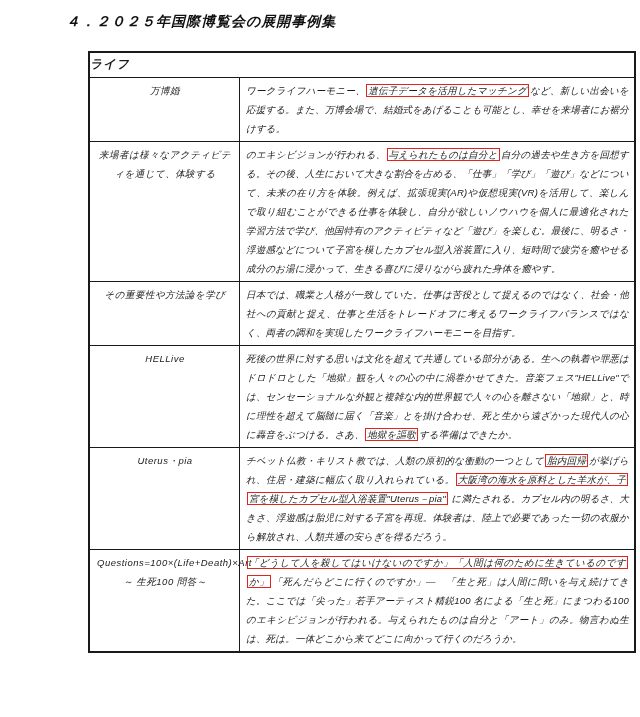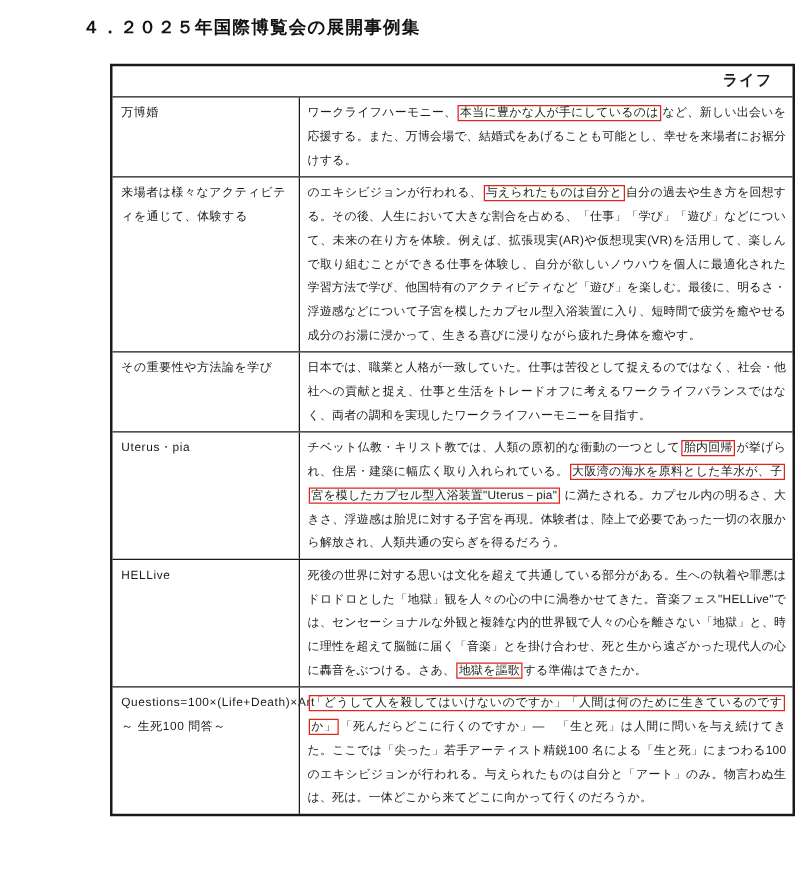--- a/index.html
+++ b/index.html
@@ -12,54 +12,56 @@
     font-family: "Liberation Sans", "DejaVu Sans", sans-serif;
     color: #1b1b1b;
     -webkit-font-smoothing: antialiased;
   }
   .page {
     position: relative;
     width: 640px;
     height: 673px;
     overflow: hidden;
     background: #ffffff;
+    font-style: italic;
   }
   .title {
     margin: 13px 0 0 66px;
     font-size: 14px;
     font-weight: bold;
     letter-spacing: 1px;
     color: #111;
   }
   .table {
     position: absolute;
     left: 88px;
     top: 51px;
     width: 548px;
     border: 2px solid #1a1a1a;
     box-sizing: border-box;
     background: #fff;
   }
   .thead {
-    text-align: right;
+    text-align: left;
     font-weight: bold;
     font-size: 12px;
     padding: 3px 16px 4px 0;
     border-bottom: 1px solid #1a1a1a;
     letter-spacing: 1px;
   }
   .row {
     display: flex;
     border-bottom: 1px solid #1a1a1a;
   }
   .row:last-child { border-bottom: none; }
   .cell {
     box-sizing: border-box;
     font-size: 9.5px;
     line-height: 19px;
+    text-align: center;
   }
   .cell.label {
     width: 150px;
     flex: 0 0 150px;
     border-right: 1px solid #1a1a1a;
     padding: 3px 6px 3px 7px;
     letter-spacing: 0.5px;
   }
   .cell.content {
     flex: 1 1 auto;
@@ -78,37 +80,37 @@
 </head>
 <body>
 
 <div class="page">
   <h1 class="title">４．２０２５年国際博覧会の展開事例集</h1>
   <div class="table">
     <div class="thead">ライフ</div>
     <div id="rows">
         <div class="row">
           <div class="cell label">万博婚</div>
-          <div class="cell content"><span>ワークライフハーモニー、</span><span class="redbox">本当に豊かな人が手にしているのは</span><span>など、新しい出会いを応援する。また、万博会場で、結婚式をあげることも可能とし、幸せを来場者にお裾分けする。</span></div>
+          <div class="cell content"><span>ワークライフハーモニー、</span><span class="redbox">遺伝子データを活用したマッチング</span><span>など、新しい出会いを応援する。また、万博会場で、結婚式をあげることも可能とし、幸せを来場者にお裾分けする。</span></div>
         </div>
         <div class="row">
           <div class="cell label">来場者は様々なアクティビティを通じて、体験する</div>
           <div class="cell content"><span>のエキシビジョンが行われる、</span><span class="redbox">与えられたものは自分と</span><span>自分の過去や生き方を回想する。その後、人生において大きな割合を占める、「仕事」「学び」「遊び」などについて、未来の在り方を体験。例えば、拡張現実(AR)や仮想現実(VR)を活用して、楽しんで取り組むことができる仕事を体験し、自分が欲しいノウハウを個人に最適化された学習方法で学び、他国特有のアクティビティなど「遊び」を楽しむ。最後に、明るさ・浮遊感などについて子宮を模したカプセル型入浴装置に入り、短時間で疲労を癒やせる成分のお湯に浸かって、生きる喜びに浸りながら疲れた身体を癒やす。</span></div>
         </div>
         <div class="row">
           <div class="cell label">その重要性や方法論を学び</div>
           <div class="cell content"><span>日本では、職業と人格が一致していた。仕事は苦役として捉えるのではなく、社会・他社への貢献と捉え、仕事と生活をトレードオフに考えるワークライフバランスではなく、両者の調和を実現したワークライフハーモニーを目指す。</span></div>
         </div>
         <div class="row">
+          <div class="cell label">HELLive</div>
+          <div class="cell content"><span>死後の世界に対する思いは文化を超えて共通している部分がある。生への執着や罪悪はドロドロとした「地獄」観を人々の心の中に渦巻かせてきた。音楽フェス"HELLive"では、センセーショナルな外観と複雑な内的世界観で人々の心を離さない「地獄」と、時に理性を超えて脳髄に届く「音楽」とを掛け合わせ、死と生から遠ざかった現代人の心に轟音をぶつける。さあ、</span><span class="redbox">地獄を謳歌</span><span>する準備はできたか。</span></div>
+        </div>
+        <div class="row">
           <div class="cell label">Uterus・pia</div>
           <div class="cell content"><span>チベット仏教・キリスト教では、人類の原初的な衝動の一つとして</span><span class="redbox">胎内回帰</span><span>が挙げられ、住居・建築に幅広く取り入れられている。</span><span class="redbox">大阪湾の海水を原料とした羊水が、子宮を模したカプセル型入浴装置"Uterus－pia"</span><span> に満たされる。カプセル内の明るさ、大きさ、浮遊感は胎児に対する子宮を再現。体験者は、陸上で必要であった一切の衣服から解放され、人類共通の安らぎを得るだろう。</span></div>
-        </div>
-        <div class="row">
-          <div class="cell label">HELLive</div>
-          <div class="cell content"><span>死後の世界に対する思いは文化を超えて共通している部分がある。生への執着や罪悪はドロドロとした「地獄」観を人々の心の中に渦巻かせてきた。音楽フェス"HELLive"では、センセーショナルな外観と複雑な内的世界観で人々の心を離さない「地獄」と、時に理性を超えて脳髄に届く「音楽」とを掛け合わせ、死と生から遠ざかった現代人の心に轟音をぶつける。さあ、</span><span class="redbox">地獄を謳歌</span><span>する準備はできたか。</span></div>
         </div>
         <div class="row">
           <div class="cell label">Questions=100×(Life+Death)×Art ～ 生死100 問答～</div>
           <div class="cell content"><span class="redbox">「どうして人を殺してはいけないのですか」「人間は何のために生きているのですか」</span><span>「死んだらどこに行くのですか」―　「生と死」は人間に問いを与え続けてきた。ここでは「尖った」若手アーティスト精鋭100 名による「生と死」にまつわる100 のエキシビジョンが行われる。与えられたものは自分と「アート」のみ。物言わぬ生は、死は。一体どこから来てどこに向かって行くのだろうか。</span></div>
         </div>
       </div>
   </div>
 </div>
 
 </body></html>

